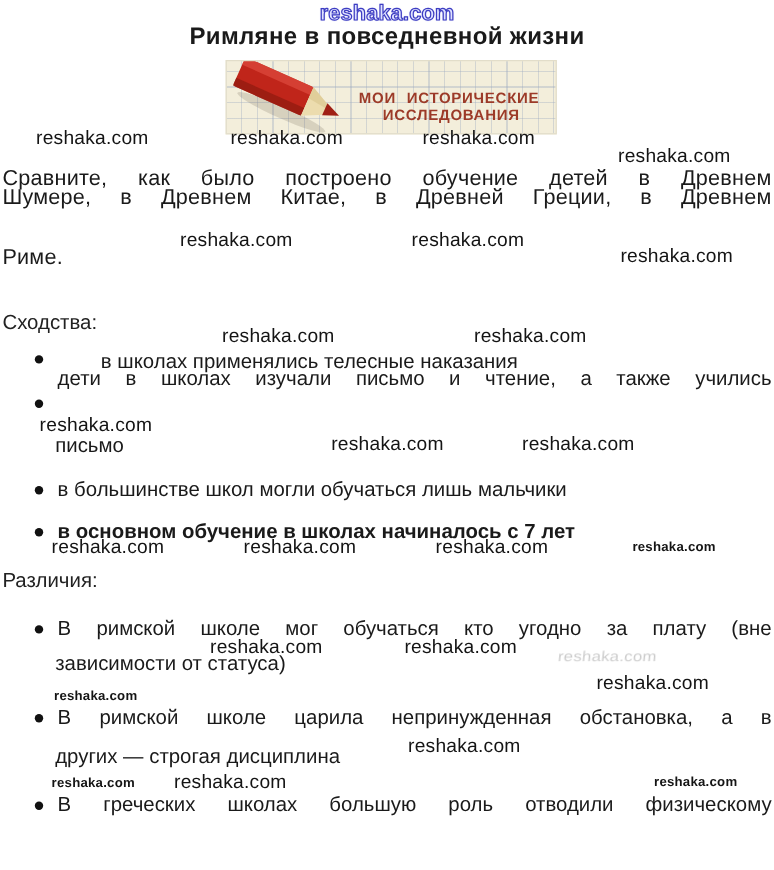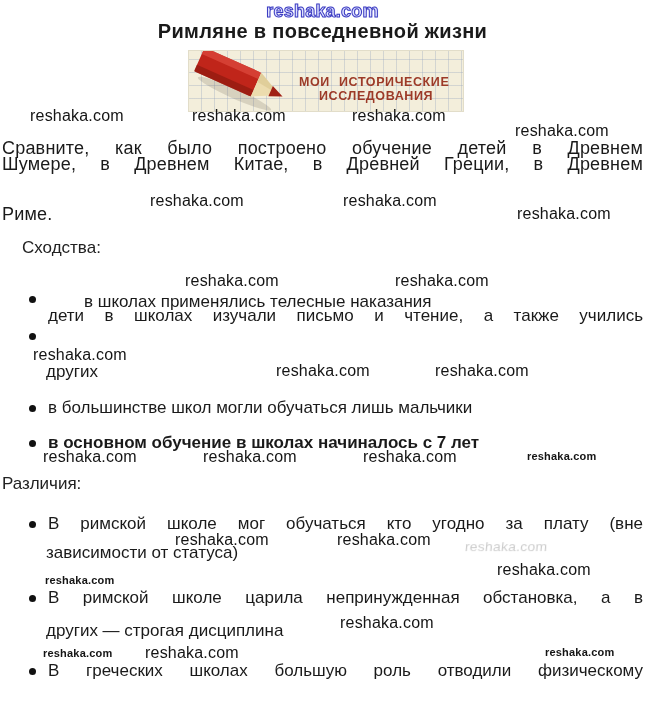--- a/index.html
+++ b/index.html
@@ -129,32 +129,32 @@
 <span class="wm" style="left:515px;top:122px;">reshaka.com</span>
 
 <div class="qline just" style="top:138px;">Сравните, как было построено обучение детей в Древнем</div>
 <div class="qline just" style="top:154px;">Шумере, в Древнем Китае, в Древней Греции, в Древнем</div>
 <div class="qline" style="top:204px;">Риме.</div>
 
 <span class="wm" style="left:150px;top:192px;">reshaka.com</span>
 <span class="wm" style="left:343px;top:192px;">reshaka.com</span>
 <span class="wm" style="left:517px;top:205px;">reshaka.com</span>
 
-<div class="heading" style="top:238px;margin-left:20px;">Сходства:</div>
+<div class="heading" style="top:259px;">Сходства:</div>
 
 <span class="wm" style="left:185px;top:272px;">reshaka.com</span>
 <span class="wm" style="left:395px;top:272px;">reshaka.com</span>
 
 <div class="dot" style="top:296px;"></div>
 <div class="line" style="left:48px;top:292px;margin-left:36px;">в школах применялись телесные наказания</div>
 
 <div class="dot" style="top:333px;"></div>
 <div class="line just" style="top:306px;">дети в школах изучали письмо и чтение, а также учились</div>
 <span class="wm" style="left:33px;top:346px;">reshaka.com</span>
-<div class="line" style="left:46px;top:362px;">других</div>
+<div class="line" style="left:46px;top:362px;">письмо</div>
 <span class="wm" style="left:276px;top:362px;">reshaka.com</span>
 <span class="wm" style="left:435px;top:362px;">reshaka.com</span>
 
 <div class="dot" style="top:405px;"></div>
 <div class="line" style="left:48px;top:398px;">в большинстве школ могли обучаться лишь мальчики</div>
 
 <div class="dot" style="top:440px;"></div>
 <div class="line" style="left:48px;top:433px;font-weight:bold;">в основном обучение в школах начиналось с 7 лет</div>
 
 <span class="wm" style="left:43px;top:448px;">reshaka.com</span>

